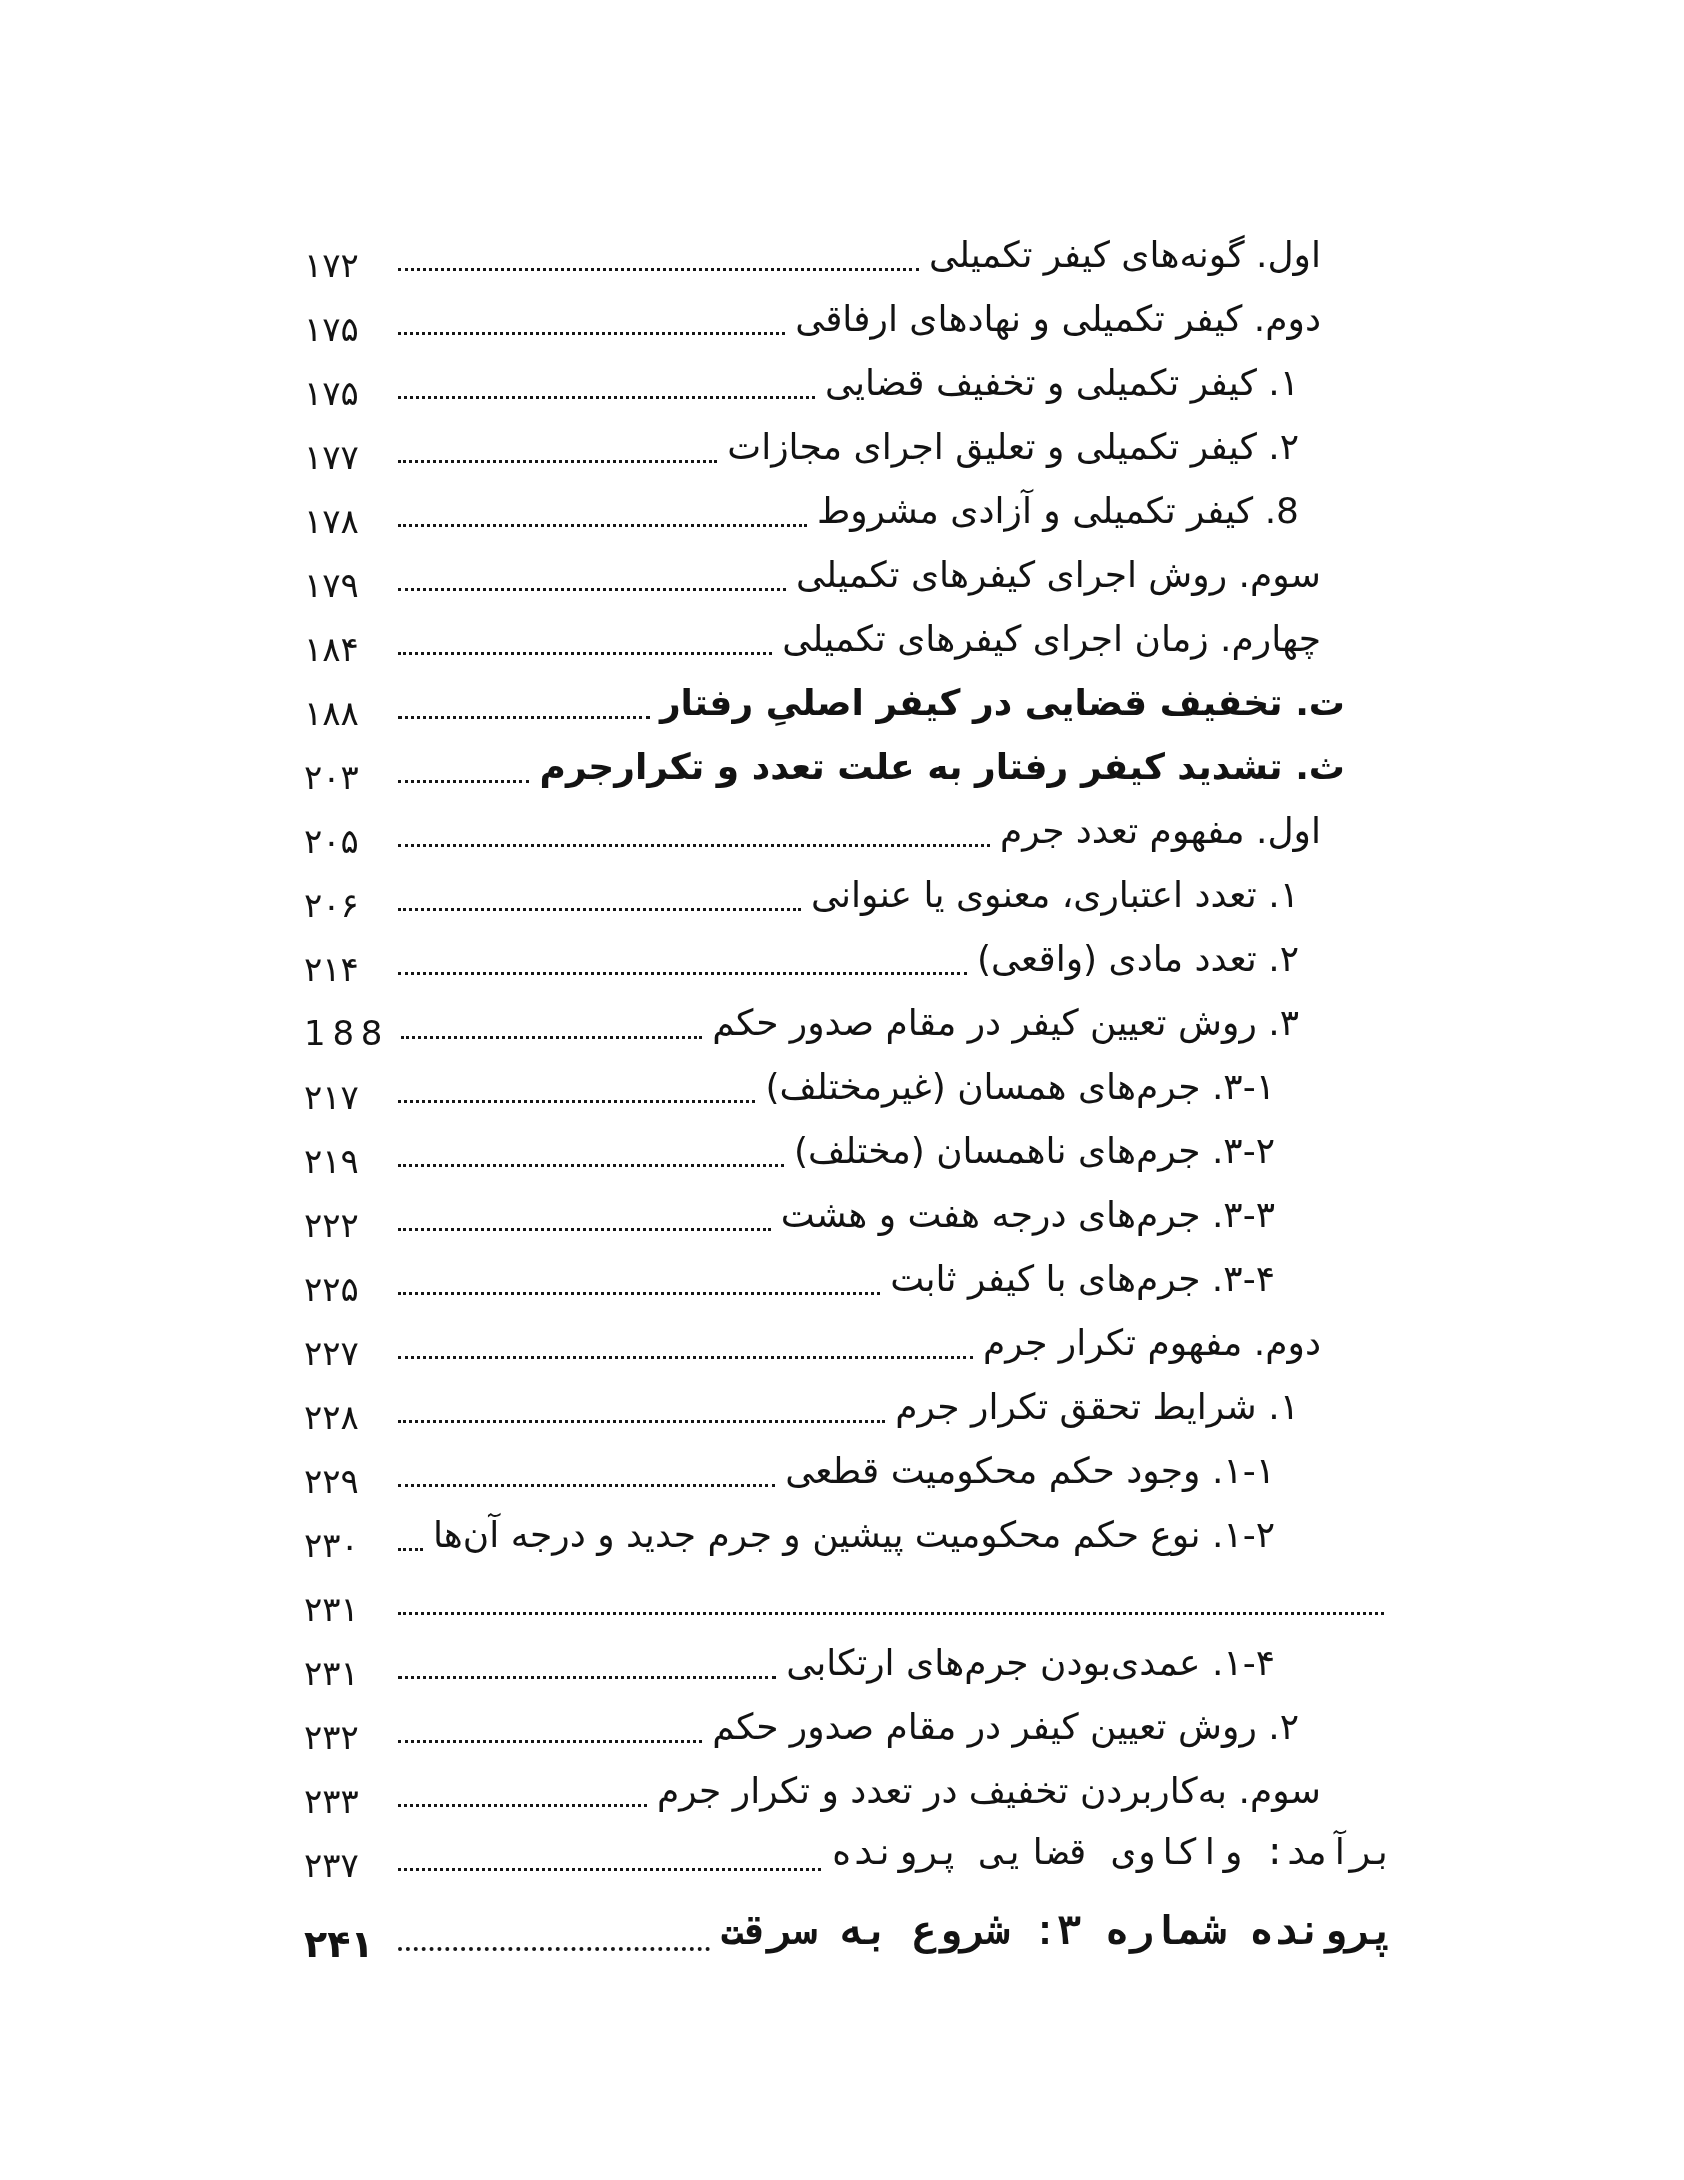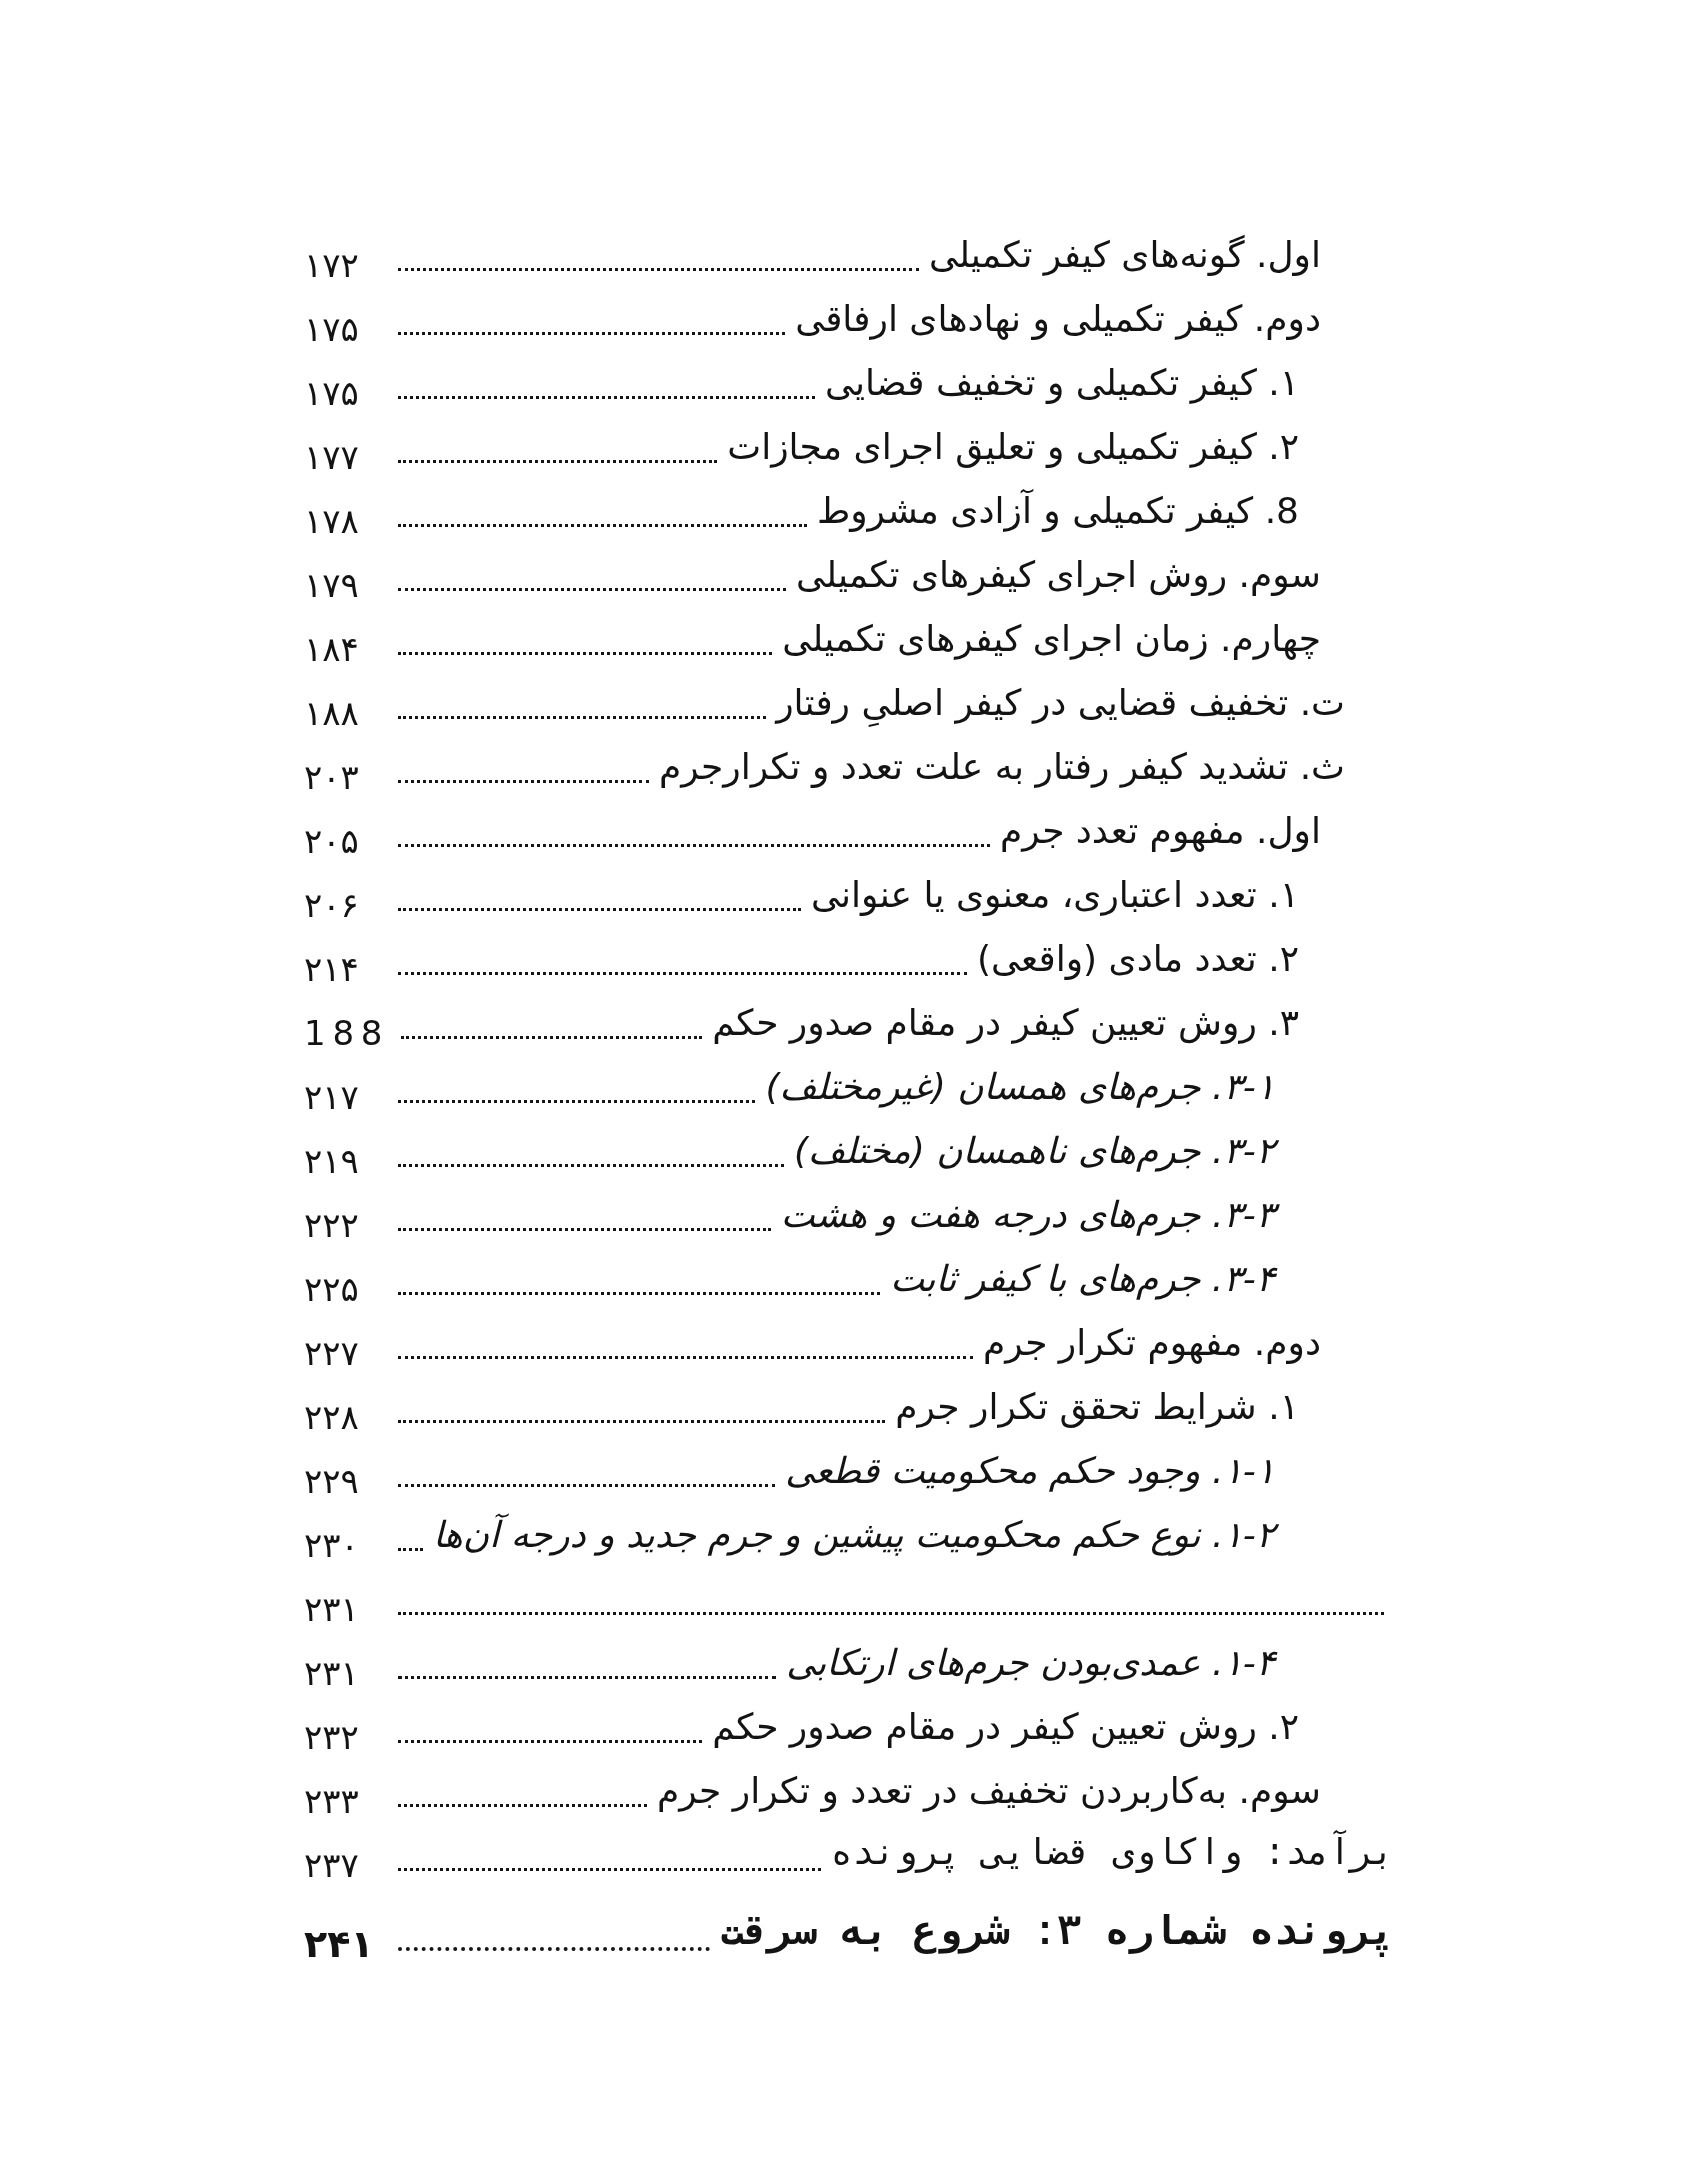--- a/index.html
+++ b/index.html
@@ -43,24 +43,24 @@
   .toc-row .num{
     flex:0 0 auto;
     min-width:82px;
     text-align:left;
     letter-spacing:6.8px;
     font-size:34px;
     margin-top:20px;
   }
   
   .lvl-flush   .title{padding-right:0;font-family:Liberation Mono, monospace;}
-  .lvl-letter  .title{padding-right:49px;}
+  .lvl-letter  .title{padding-right:49px;font-weight:bold;}
   .lvl-ordinal .title{padding-right:73px;}
   .lvl-number  .title{padding-right:95px;}
-  .lvl-dash    .title{padding-right:119px;font-style:italic;}
+  .lvl-dash    .title{padding-right:119px;}
   
   .toc-row.bold{
     margin-top:12px;
     height:70px;
     font-weight:bold;
     font-size:40px;
   }
   .toc-row.bold .num{font-size:38px;font-weight:bold;}
   .toc-row.bold .dots{border-bottom-width:4.3px;margin-bottom:18px;}
 </style>

